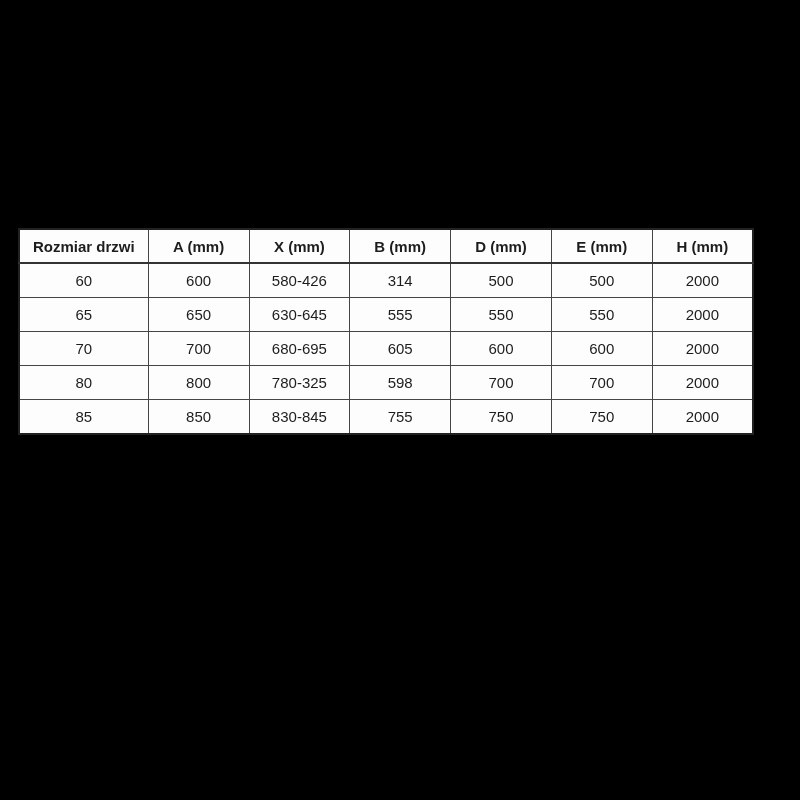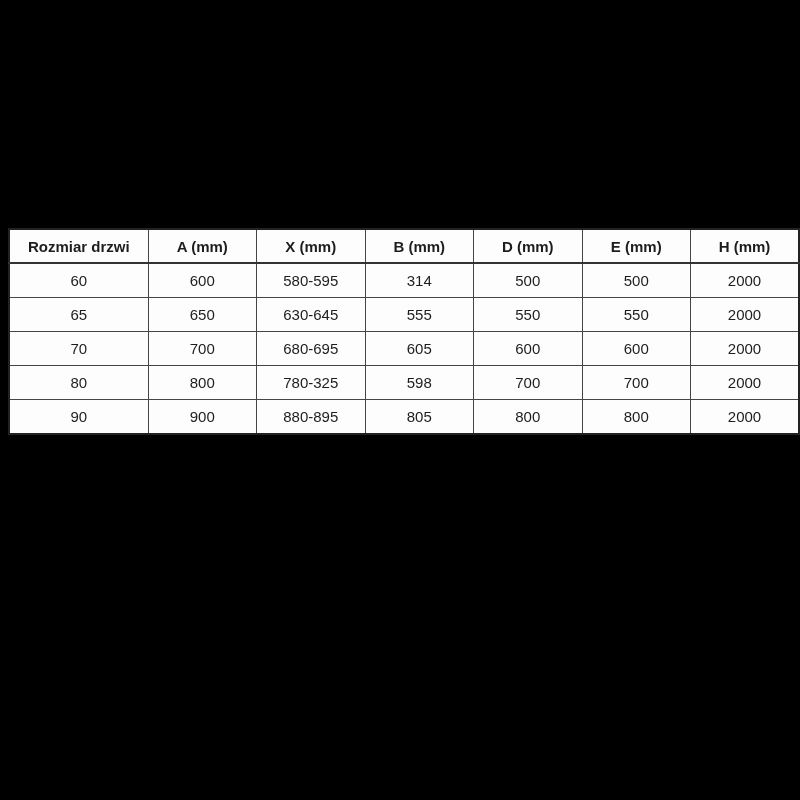--- a/index.html
+++ b/index.html
@@ -9,23 +9,23 @@
   body {
     width: 800px;
     height: 800px;
     background: #000000;
     position: relative;
     overflow: hidden;
     font-family: "Liberation Sans", "DejaVu Sans", sans-serif;
   }
   .table-wrap {
     position: absolute;
-    left: 8px;
+    left: 18px;
     top: 228px;
-    width: 792px;
+    width: 736px;
     border-radius: 26px;
   }
   table.spec-table {
     width: 100%;
     border-collapse: collapse;
     table-layout: fixed;
     background: #fdfdfd;
     border: 2px solid #222222;
   }
   table.spec-table th,
@@ -73,21 +73,21 @@
           <th>B (mm)</th>
           <th>D (mm)</th>
           <th>E (mm)</th>
           <th>H (mm)</th>
         </tr>
       </thead>
     <tbody>
         <tr>
           <td>60</td>
           <td>600</td>
-          <td>580-595</td>
+          <td>580-426</td>
           <td>314</td>
           <td>500</td>
           <td>500</td>
           <td>2000</td>
         </tr>
         <tr>
           <td>65</td>
           <td>650</td>
           <td>630-645</td>
           <td>555</td>
@@ -107,23 +107,23 @@
         <tr>
           <td>80</td>
           <td>800</td>
           <td>780-325</td>
           <td>598</td>
           <td>700</td>
           <td>700</td>
           <td>2000</td>
         </tr>
         <tr>
-          <td>90</td>
-          <td>900</td>
-          <td>880-895</td>
-          <td>805</td>
-          <td>800</td>
-          <td>800</td>
+          <td>85</td>
+          <td>850</td>
+          <td>830-845</td>
+          <td>755</td>
+          <td>750</td>
+          <td>750</td>
           <td>2000</td>
         </tr>
       </tbody>
   </table>
 </div>
 
 </body></html>

